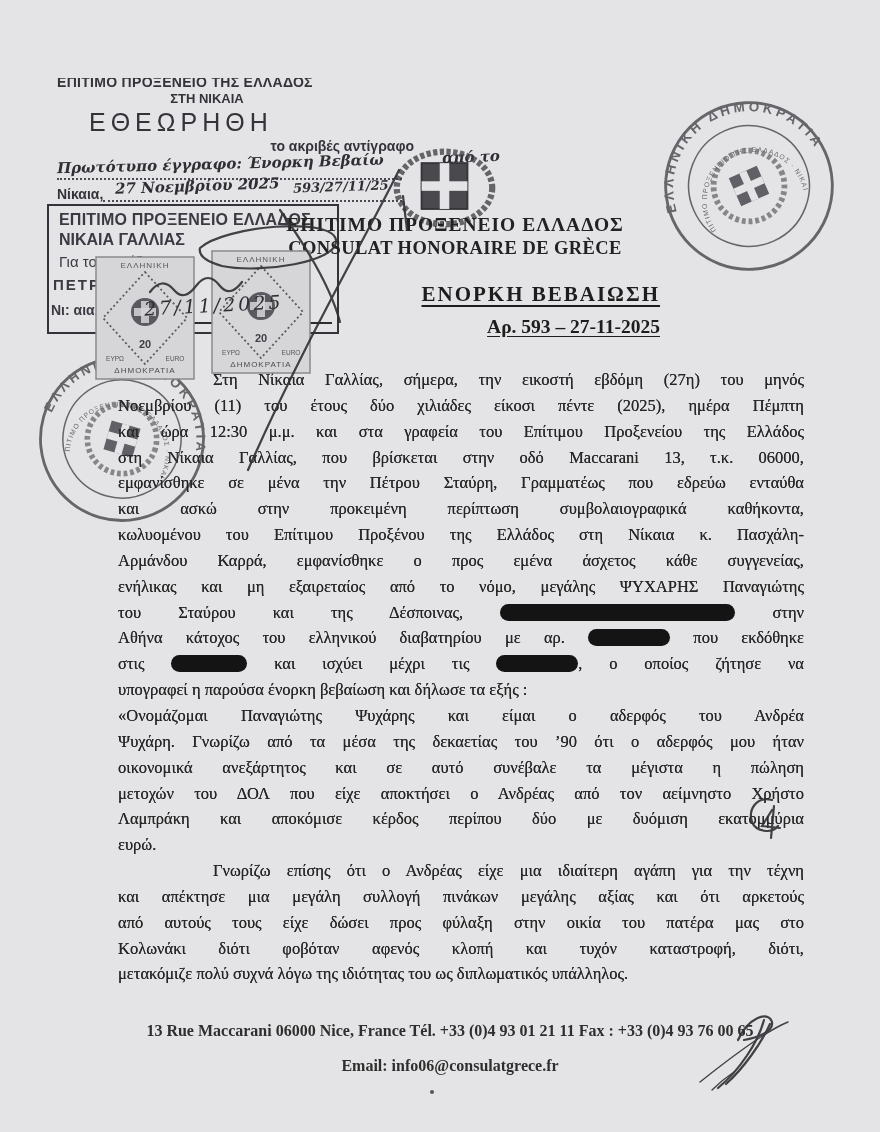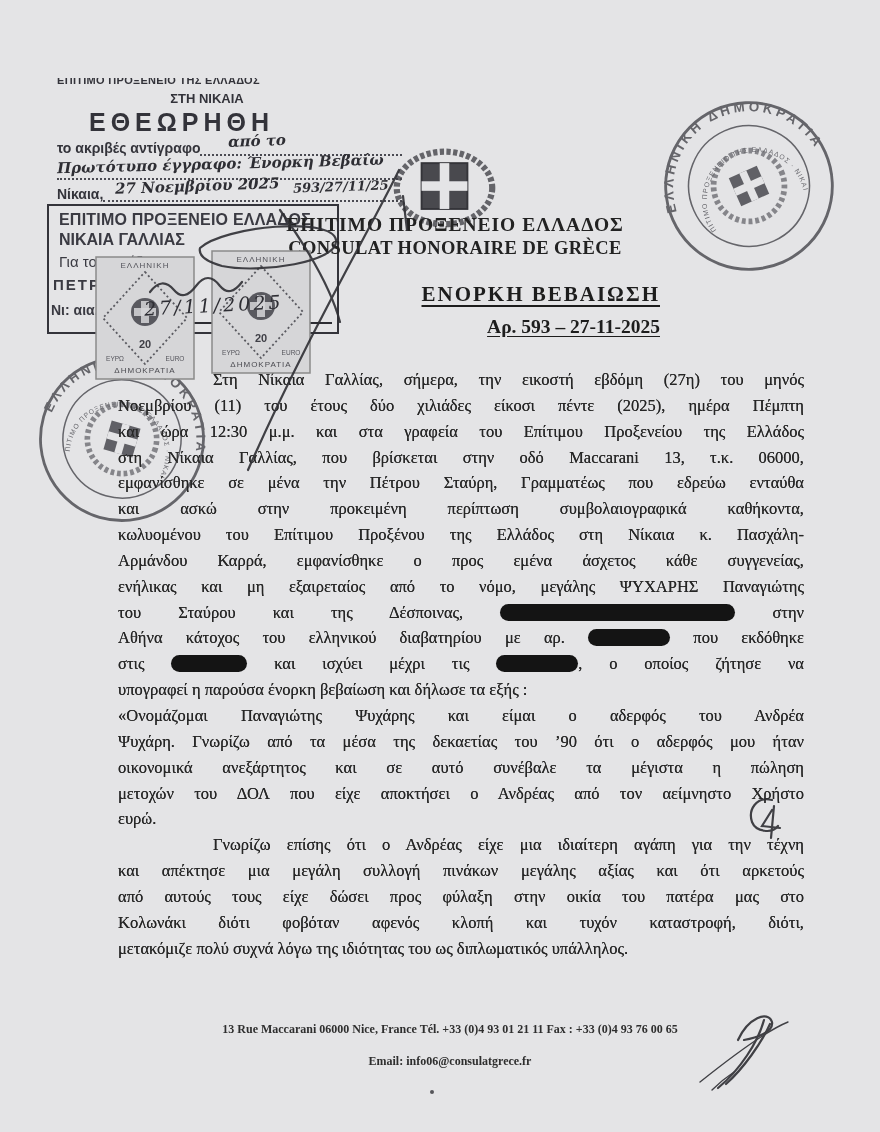--- a/index.html
+++ b/index.html
@@ -2,23 +2,23 @@
 <html><head>
 <meta charset="utf-8">
 <style>
   html,body{margin:0;padding:0;background:#cfcfd2;}
   .page{position:relative;width:880px;height:1132px;background:#e4e4e6;overflow:hidden;
         font-family:"Liberation Serif","DejaVu Serif",serif;color:#262626;}
   .abs{position:absolute;}
 
   
   .vstamp{left:57px;top:74px;width:345px;color:#33333a;font-family:"Liberation Sans","DejaVu Sans",sans-serif;}
-  .vs-l1{position:absolute;left:0;top:0;width:320px;font-size:11px;font-weight:bold;letter-spacing:.3px;white-space:nowrap;clip-path:inset(4px 0 0 0);}
+  .vs-l1{position:absolute;left:0;top:0;width:320px;font-size:14px;font-weight:bold;letter-spacing:.3px;white-space:nowrap;clip-path:inset(4px 0 0 0);}
   .vs-l2{position:absolute;left:0;top:17px;width:300px;font-size:13px;font-weight:bold;text-align:center;}
-  .vs-l3{position:absolute;left:32px;top:34px;font-size:25px;font-weight:bold;letter-spacing:5px;}
+  .vs-l3{position:absolute;left:32px;top:34px;font-size:25px;font-weight:normal;letter-spacing:5px;}
   .vs-row{position:absolute;display:flex;align-items:flex-end;font-size:14px;font-weight:600;}
   .dotline{border-bottom:2px dotted #4a4a52;flex:1;position:relative;height:16px;}
   .hand{font-family:"DejaVu Serif",serif;font-style:italic;color:#2e2e34;white-space:nowrap;}
 
   
   .cbox{left:47px;top:204px;width:288px;height:126px;border:2.5px solid #33333a;color:#3a3a42;
         font-family:"Liberation Sans","DejaVu Sans",sans-serif;}
   .cb-l1{position:absolute;left:10px;top:5px;font-size:16px;font-weight:bold;letter-spacing:.2px;white-space:nowrap;}
   .cb-l2{position:absolute;left:10px;top:25px;font-size:16px;font-weight:bold;}
   .cb-l3{position:absolute;left:10px;top:47px;font-size:15px;}
@@ -42,35 +42,35 @@
   .ttl-main{font-size:21px;letter-spacing:2px;text-decoration:underline;text-underline-offset:4px;}
   .ttl-num{font-size:19.5px;margin-top:9px;text-decoration:underline;text-underline-offset:3px;}
 
   
   .body-text{left:97px;top:367px;width:707px;font-size:16.5px;text-shadow:0 0 .5px #3a3a3a;}
   .bline{height:25.85px;line-height:25.85px;text-align:justify;text-align-last:justify;overflow:hidden;white-space:nowrap;margin-left:21px;}
   .bline.left{text-align-last:left;}
   .redact{display:inline-block;height:17px;background:#141414;border-radius:9px;vertical-align:-3px;}
 
   
-  .footer{left:70px;top:1022px;width:760px;text-align:center;font-size:12px;font-weight:bold;color:#2e2e2e;}
+  .footer{left:70px;top:1022px;width:760px;text-align:center;font-size:16px;font-weight:bold;color:#2e2e2e;}
   .footer .f2{margin-top:17px;}
 
   .ink{left:0;top:0;pointer-events:none;z-index:7;}
 </style>
 </head>
 <body>
 
 <div class="page">
 
   <div class="abs vstamp">
     <div class="vs-l1">ΕΠΙΤΙΜΟ ΠΡΟΞΕΝΕΙΟ ΤΗΣ ΕΛΛΑΔΟΣ</div>
     <div class="vs-l2">ΣΤΗ ΝΙΚΑΙΑ</div>
     <div class="vs-l3">ΕΘΕΩΡΗΘΗ</div>
-    <div class="vs-row" style="left:0;top:64px;width:345px;">
+    <div class="vs-row" style="left:12px;top:64px;width:345px;flex-direction:column;">
       <span>το ακριβές αντίγραφο</span>
       <span class="dotline">
         <span class="hand" style="position:absolute;left:28px;top:-6px;font-size:15px;transform:rotate(-2deg);">από το</span>
       </span>
     </div>
     <div class="vs-row" style="left:0;top:88px;width:345px;">
       <span class="dotline">
         <span class="hand" style="position:absolute;left:0;top:-7px;font-size:15px;transform:rotate(-1.5deg);">Πρωτότυπο έγγραφο: Ένορκη Βεβαίω</span>
       </span>
     </div>
@@ -185,20 +185,21 @@
       <div class="bline">Αρμάνδου Καρρά, εμφανίσθηκε ο προς εμένα άσχετος κάθε συγγενείας,</div>
       <div class="bline">ενήλικας και μη εξαιρεταίος από το νόμο, μεγάλης ΨΥΧΑΡΗΣ Παναγιώτης</div>
       <div class="bline">του Σταύρου και της Δέσποινας, <span class="redact" style="width: 235px;"></span> στην</div>
       <div class="bline">Αθήνα κάτοχος του ελληνικού διαβατηρίου με αρ. <span class="redact" style="width: 82px;"></span> που εκδόθηκε</div>
       <div class="bline">στις <span class="redact" style="width: 76px;"></span> και ισχύει μέχρι τις <span class="redact" style="width: 82px;"></span>, ο οποίος ζήτησε να</div>
       <div class="bline left">υπογραφεί η παρούσα ένορκη βεβαίωση και δήλωσε τα εξής :</div>
       <div class="bline">«Ονομάζομαι Παναγιώτης Ψυχάρης και είμαι ο αδερφός του Ανδρέα</div>
       <div class="bline">Ψυχάρη. Γνωρίζω από τα μέσα της δεκαετίας του ’90 ότι ο αδερφός μου ήταν</div>
       <div class="bline">οικονομικά ανεξάρτητος και σε αυτό συνέβαλε τα μέγιστα η πώληση</div>
       <div class="bline">μετοχών του ΔΟΛ που είχε αποκτήσει ο Ανδρέας από τον αείμνηστο Χρήστο</div>
+      <div class="bline">Λαμπράκη και αποκόμισε κέρδος περίπου δύο με δυόμιση εκατομμύρια</div>
       <div class="bline left">ευρώ.</div>
       <div class="bline" style="text-indent: 95px;">Γνωρίζω επίσης ότι ο Ανδρέας είχε μια ιδιαίτερη αγάπη για την τέχνη</div>
       <div class="bline">και απέκτησε μια μεγάλη συλλογή πινάκων μεγάλης αξίας και ότι αρκετούς</div>
       <div class="bline">από αυτούς τους είχε δώσει προς φύλαξη στην οικία του πατέρα μας στο</div>
       <div class="bline">Κολωνάκι διότι φοβόταν αφενός κλοπή και τυχόν καταστροφή, διότι,</div>
       <div class="bline left">μετακόμιζε πολύ συχνά λόγω της ιδιότητας του ως διπλωματικός υπάλληλος.</div>
     </div>
 
   <div class="abs footer">
     <div class="f1">13 Rue Maccarani 06000 Nice, France Tél. +33 (0)4 93 01 21 11 Fax : +33 (0)4 93 76 00 65</div>

